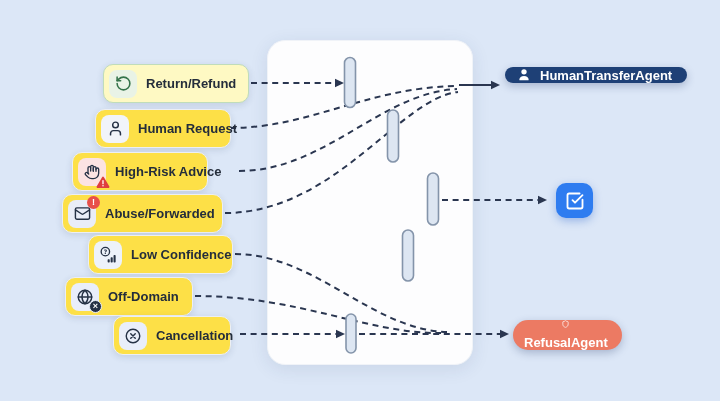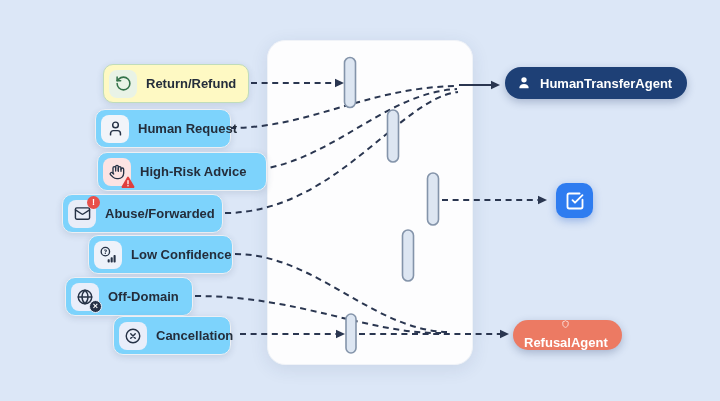--- a/index.html
+++ b/index.html
@@ -4,26 +4,26 @@
 <style>
   html,body{margin:0;padding:0;}
   body{font-family:"Liberation Sans", sans-serif;background:#dce7f7;}
   .stage{position:relative;width:720px;height:401px;background:#dce7f7;overflow:hidden;}
 
   .panel{position:absolute;left:267px;top:40px;width:206px;height:325px;background:#fdfdfe;
          border-radius:18px;box-shadow:0 4px 18px rgba(40,60,100,.10);border:1px solid #f0f3f8;box-sizing:border-box;}
 
   svg.wires{position:absolute;left:0;top:0;width:720px;height:401px;pointer-events:none;}
 
-  .card{position:absolute;display:flex;align-items:center;gap:9px;height:39px;background:#7dd3fc;
+  .card{position:absolute;display:flex;align-items:center;gap:9px;height:39px;background:#fde047;
         border:1px solid #eceff4;border-radius:10px;padding:0 10px 0 5px;box-sizing:border-box;
         box-shadow:0 2px 7px rgba(36,56,94,.14);font-size:13px;font-weight:600;color:#242d3b;white-space:nowrap;}
   .c0{left:103px;top:64px;width:146px;border-color:#c0dcba;background:#fef9c3;}
   .c1{left:95px;top:109px;width:136px;}
-  .c2{left:97px;top:152px;width:170px;}
+  .c2{left:72px;top:152px;width:136px;}
   .c3{left:62px;top:194px;width:161px;}
   .c4{left:88px;top:235px;width:145px;}
   .c5{left:65px;top:277px;width:128px;}
   .c6{left:113px;top:316px;width:118px;}
 
   .chip{width:28px;height:28px;border-radius:8px;flex:0 0 28px;display:flex;align-items:center;
         justify-content:center;position:relative;}
   .chip-rr{background:#e9f3e6;}
   .chip-hr{background:#f1f4f9;}
   .chip-hra{background:#fce3e3;}
@@ -33,21 +33,21 @@
   .chip-c{background:#e9eefa;}
 
   .badge{position:absolute;display:flex;align-items:center;justify-content:center;border-radius:50%;
          color:#fff;font-weight:700;line-height:1;}
   .af-badge{top:-4px;right:-4px;width:13px;height:13px;background:#e8504a;font-size:9px;}
   .od-badge{bottom:-2px;right:-3px;width:11px;height:11px;background:#263246;font-size:9px;border:1px solid #e9eefa;}
   .tri-badge{position:absolute;bottom:-3px;right:-4px;}
 
   .pill{position:absolute;display:flex;align-items:center;border-radius:17px;color:#ffffff;
         font-size:13px;font-weight:600;box-shadow:0 3px 9px rgba(30,50,100,.28);white-space:nowrap;}
-  .pill-hta{left:505px;top:67px;height:32px;background:#1e4076;padding:0 15px 0 11px;gap:8px;}
+  .pill-hta{left:505px;top:67px;height:16px;background:#1e4076;padding:0 15px 0 11px;gap:8px;}
   .pill-ref{left:513px;top:320px;height:30px;background:#ec7a63;padding:0 14px 0 11px;gap:7px;flex-direction:column;}
   .checkbox{position:absolute;left:556px;top:183px;width:37px;height:35px;border-radius:10px;
             background:#2e7cf0;display:flex;align-items:center;justify-content:center;
             box-shadow:0 3px 9px rgba(30,90,200,.35);}
 </style>
 </head>
 <body>
 
 <div class="stage">
 

